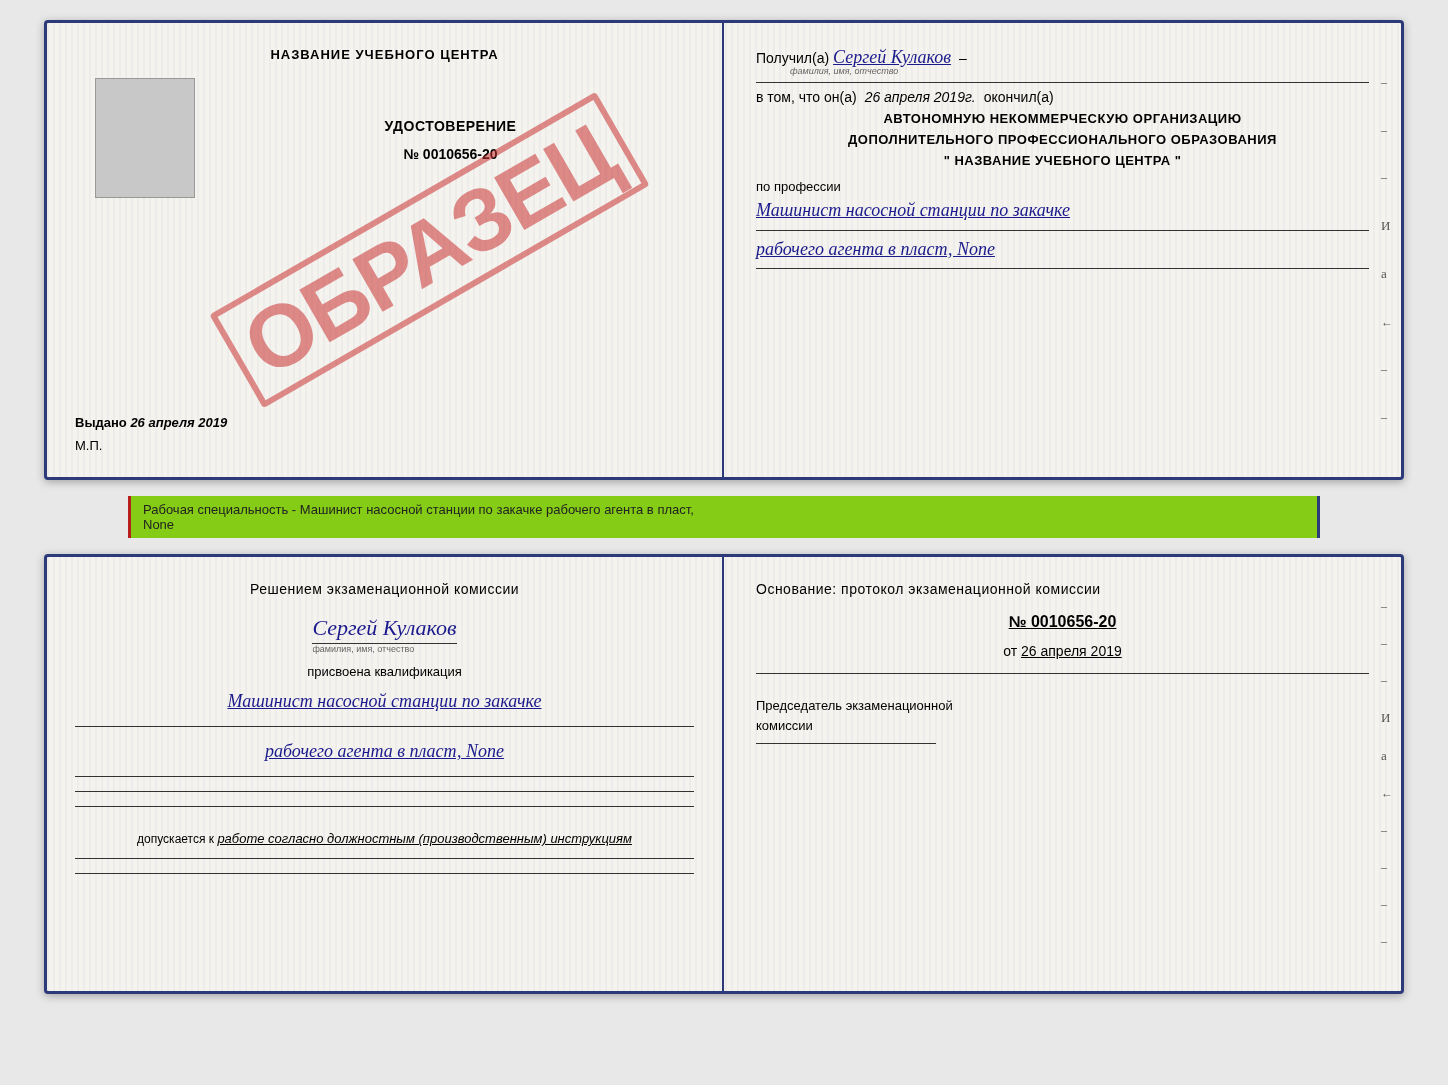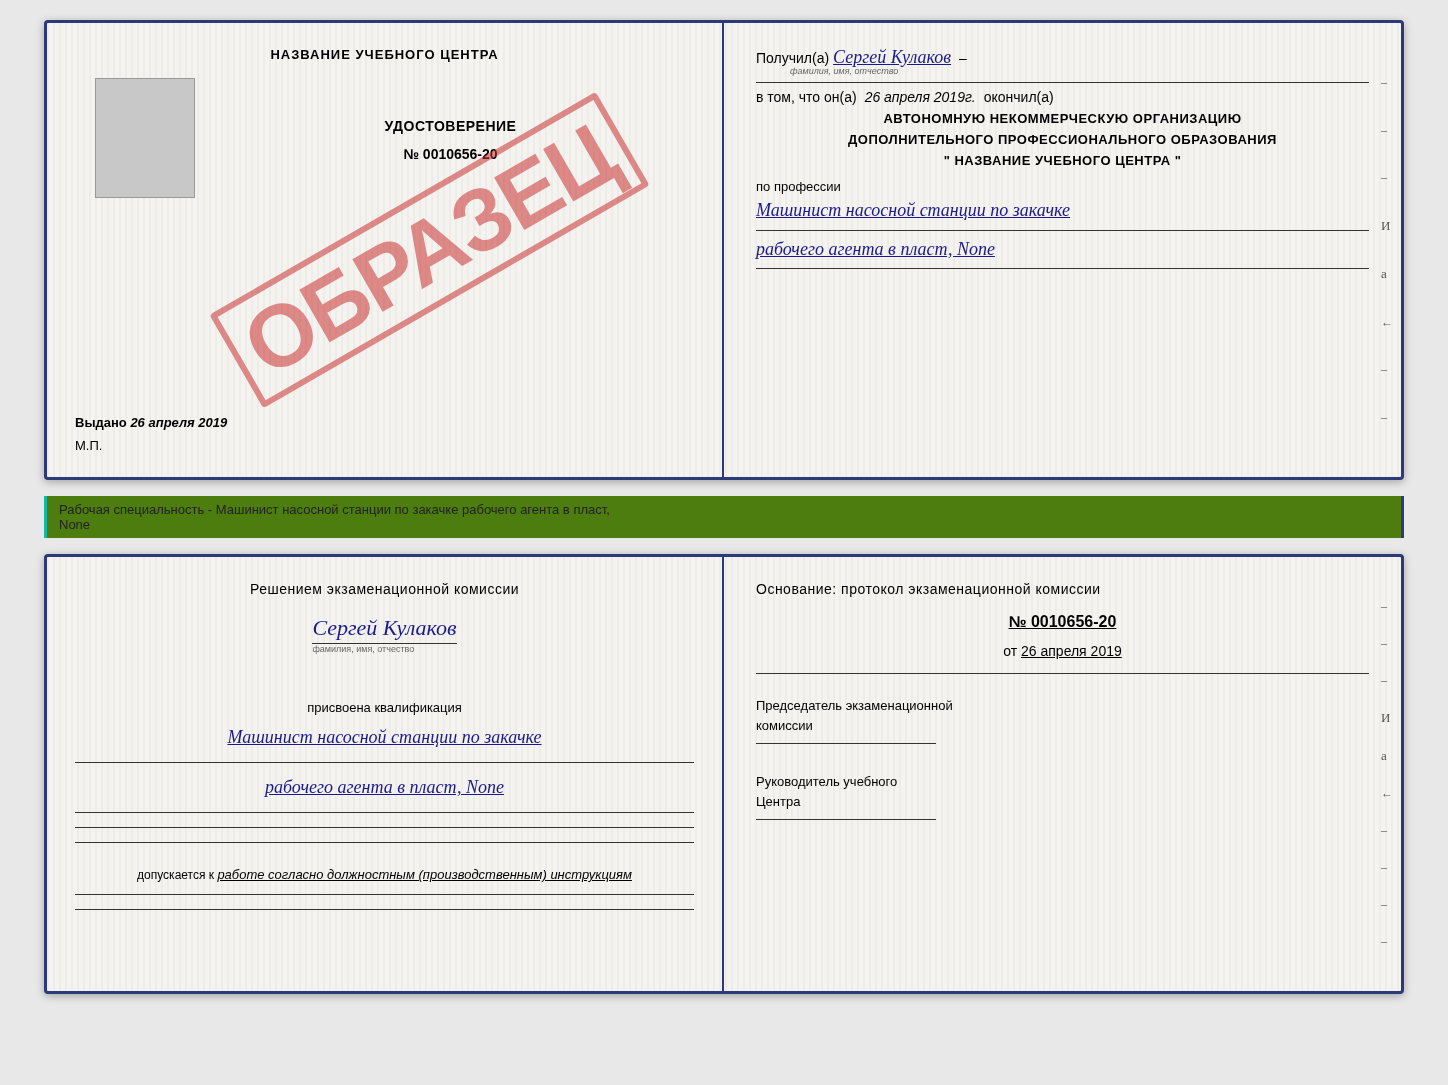--- a/index.html
+++ b/index.html
@@ -196,27 +196,27 @@
     
     .fio-label {
       font-size: 9px;
       color: #666;
       font-family: Arial, sans-serif;
       font-style: italic;
     }
 
     
     .separator-text {
-      width: 1360px;
+      width: 1192px;
       font-size: 13px;
       font-family: Arial, sans-serif;
       color: #222;
-      background: #4d7c0f;
+      background: #84cc16;
       padding: 6px 12px;
-      border-left: 3px solid #14b8a6;
+      border-left: 3px solid #b91c1c;
       border-right: 3px solid #2d3a7a;
     }
 
     
     .bottom-doc {
       min-height: 440px;
     }
 
     
     .bottom-left {
@@ -247,21 +247,20 @@
       font-size: 9px;
       color: #666;
       font-family: Arial, sans-serif;
       display: block;
     }
 
     .qualification-text {
       font-size: 13px;
       font-family: Arial, sans-serif;
       text-align: right;
-      margin-top: 36px;
     }
 
     .qualification-value {
       font-size: 18px;
       font-family: 'Brush Script MT', cursive, Georgia, serif;
       color: #1a1a8c;
       font-style: italic;
       text-decoration: underline;
       display: block;
       line-height: 1.4;
@@ -476,27 +475,20 @@
     <div class="dash-line"></div>
 
     <div class="signature-block">
       <div class="signature-label">
         <span>Председатель экзаменационной</span><br>
         <span>комиссии</span>
       </div>
       <div class="signature-line"></div>
     </div>
 
-    <div class="signature-block" style="margin-top:16px;">
-      <div class="signature-label">
-        <span>Руководитель учебного</span><br>
-        <span>Центра</span>
-      </div>
-      <div class="signature-line"></div>
-    </div>
 
     <div class="dash-right">
       <span class="dash-item">–</span>
       <span class="dash-item">–</span>
       <span class="dash-item">–</span>
       <span class="dash-item" style="font-size:13px;">И</span>
       <span class="dash-item" style="font-size:13px;">а</span>
       <span class="dash-item">←</span>
       <span class="dash-item">–</span>
       <span class="dash-item">–</span>

